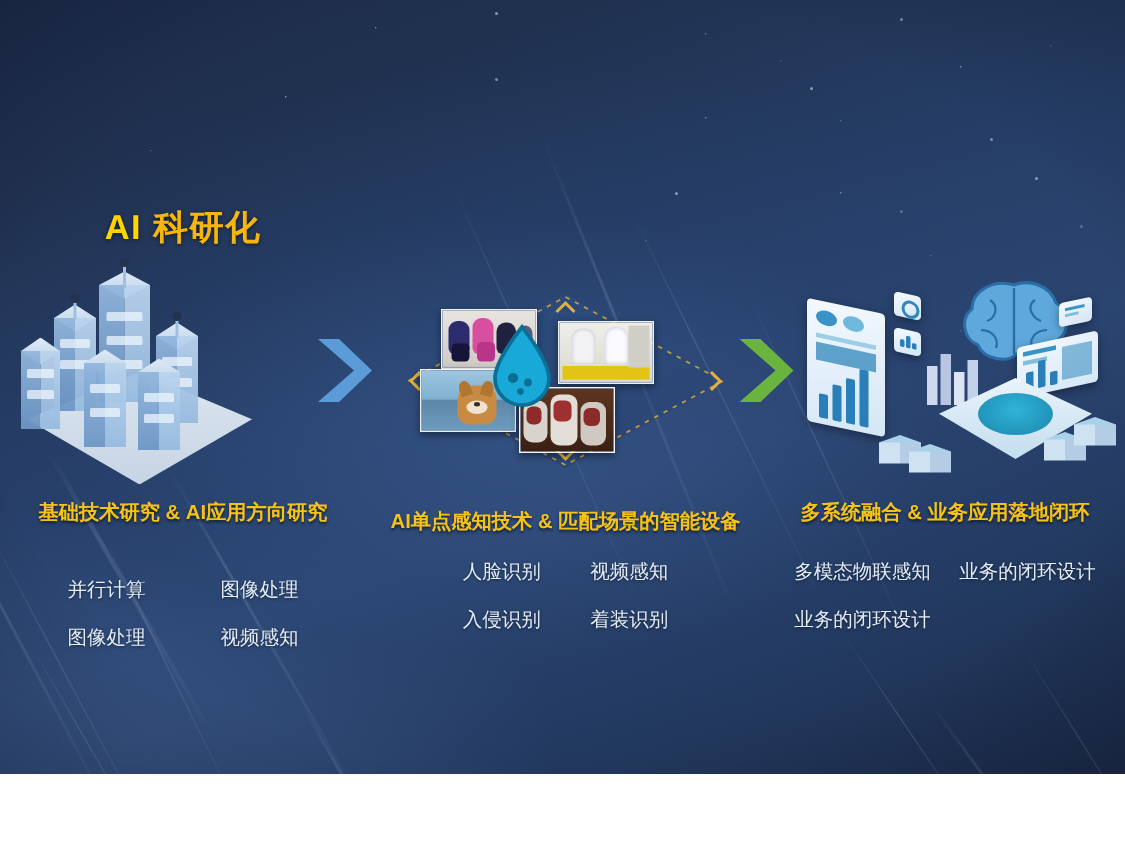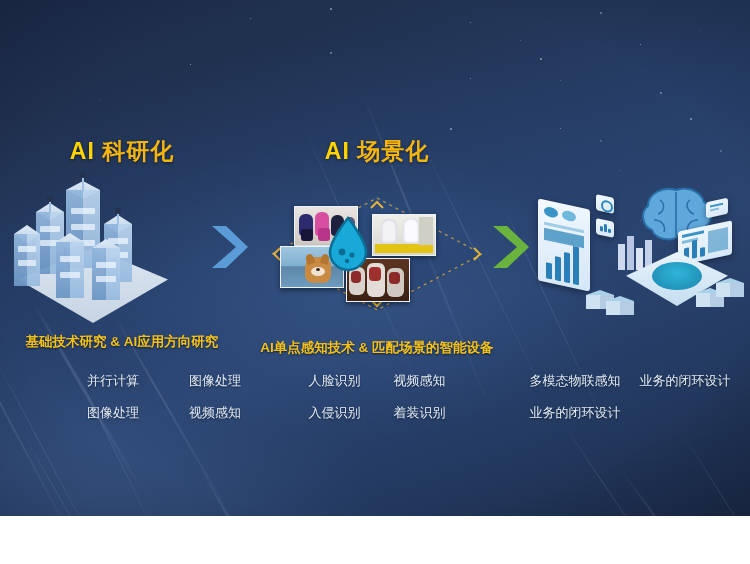--- a/index.html
+++ b/index.html
@@ -47,21 +47,21 @@
     position:absolute;left:0;width:100%;text-align:center;
     font-size:13.5px;font-weight:bold;color:#f5c21a;white-space:nowrap;
     text-shadow:0 1px 2px rgba(0,0,0,.6);
   }
   #head1{top:333px;}
   #head2{top:339px;}
   #head3{top:333px;}
 
   .items{position:absolute;left:0;width:100%;display:grid;grid-template-columns:1fr 1fr;
          row-gap:14px;column-gap:4px;font-size:13px;color:#e4edf9;text-shadow:0 1px 2px rgba(0,0,0,.5);}
-  #items1{top:372px;padding:0 22px;box-sizing:border-box;margin-left:42px;}
+  #items1{top:384px;padding:0 22px;box-sizing:border-box;}
   #items2{top:372px;padding:0 42px;box-sizing:border-box;}
   #items3{top:372px;padding:0 12px;box-sizing:border-box;}
   .items span{text-align:center;white-space:nowrap;}
 
   
   .arrow{position:absolute;top:222px;width:46px;height:50px;}
   #arrow1{left:206px;}
   #arrow2{left:487px;}
 
   
@@ -233,24 +233,20 @@
   </div>
 
   <div class="arrow" id="arrow1">
     <svg width="46" height="50" viewBox="0 0 46 50">
       <polygon points="6,4 30,25 6,46 20,46 42,25 20,4" fill="#5a9bd8"></polygon>
     </svg>
   </div>
 
   <div class="col" id="col2">
 
-    <div class="col-title">
-      <span class="ai">AI</span>
-      <span>场景化</span>
-    </div>
 
     <div class="art" id="art2">
       <div class="cluster">
         <div class="diamond"></div>
 
         <svg class="dline" viewBox="0 0 214 116">
           <polygon points="107,2 212,58 107,114 2,58" fill="none" stroke="#d9a83a" stroke-width="1.2" stroke-dasharray="3 4" opacity=".85"></polygon>
           <polyline points="101,12 107,6 113,12" fill="none" stroke="#e3b23c" stroke-width="2"></polyline>
           <polyline points="204,52 210,58 204,64" fill="none" stroke="#e3b23c" stroke-width="2"></polyline>
           <polyline points="10,52 4,58 10,64" fill="none" stroke="#e3b23c" stroke-width="2"></polyline>
@@ -398,20 +394,21 @@
             <div class="rr"></div>
         </div>
         <div class="rack" style="left:206px;top:100px;width:28px;height:26px;">
           <div class="rtop"></div>
             <div class="rl"></div>
             <div class="rr"></div>
         </div>
       </div>
     </div>
 
+    <div class="head" id="head3">多系统融合 &amp; 业务应用落地闭环</div>
 
     <div class="items" id="items3">
       <span>多模态物联感知</span>
       <span>业务的闭环设计</span>
       <span>业务的闭环设计</span>
     </div>
   </div>
 
 </div>
 

